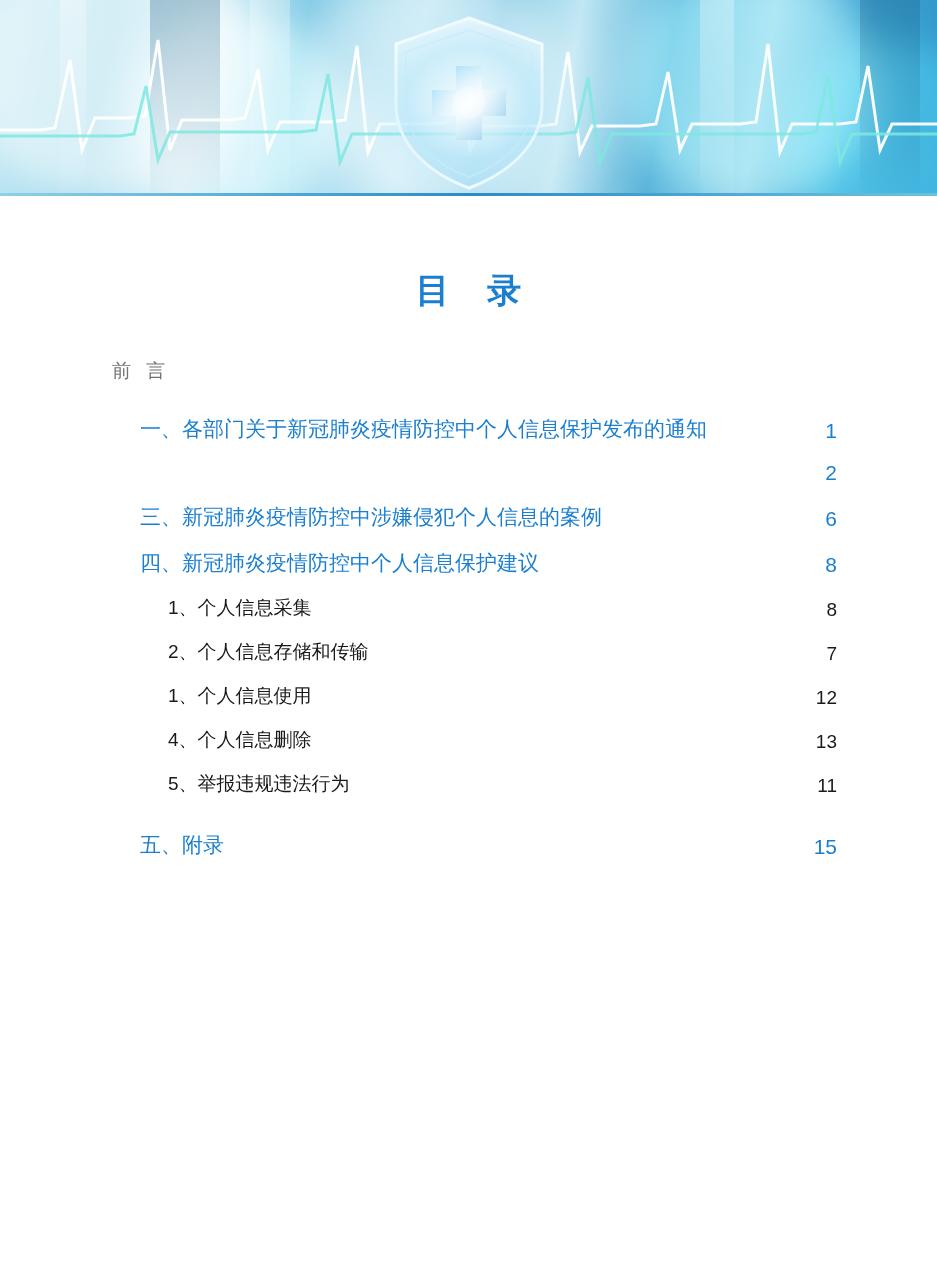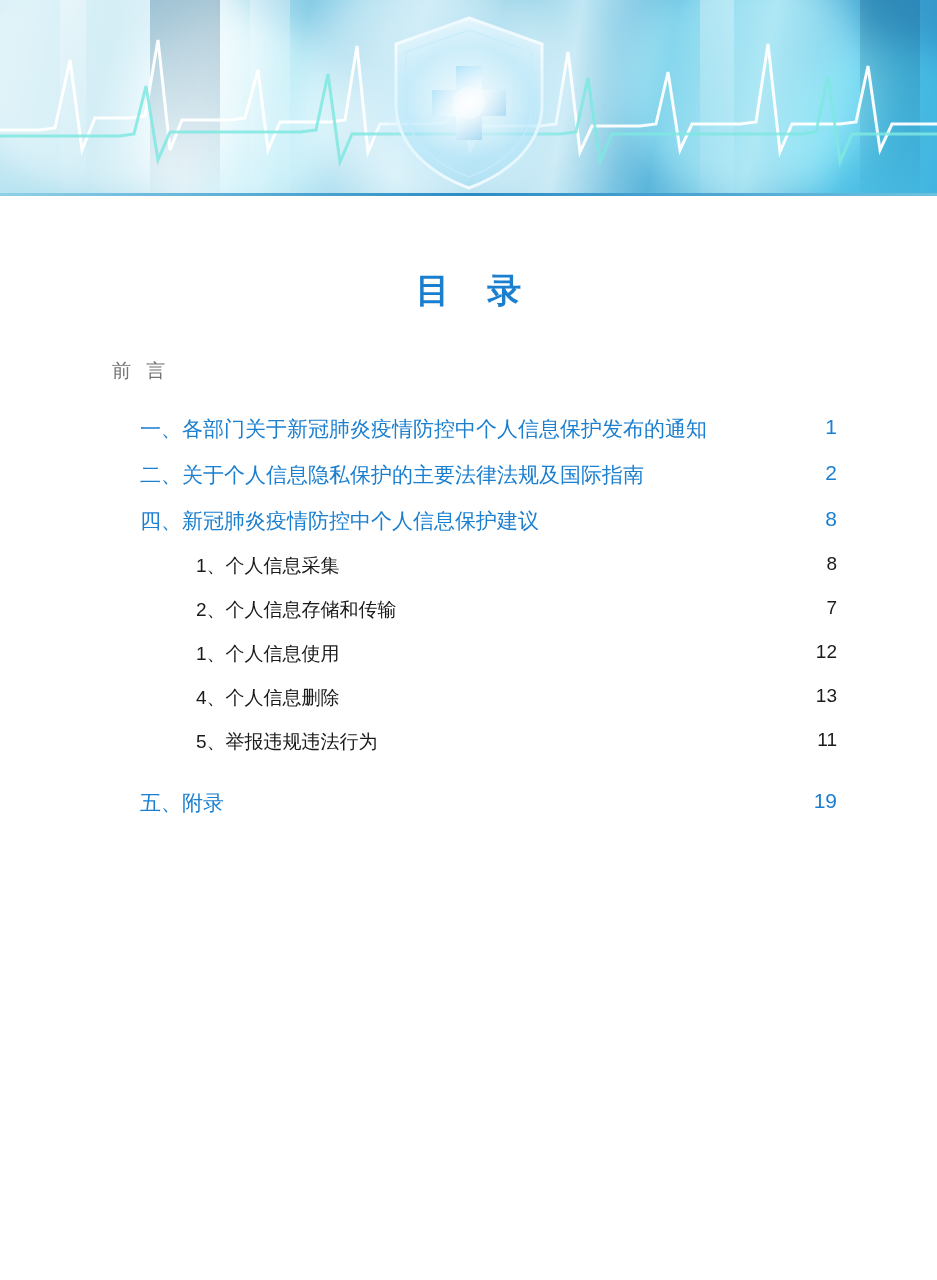--- a/index.html
+++ b/index.html
@@ -100,40 +100,40 @@
     font-size: 19px;
     letter-spacing: 5px;
   }
 
   .toc {
     margin-top: 22px;
     padding: 0 100px 0 112px;
   }
   .toc-row {
     display: flex;
-    align-items: flex-start;
+    align-items: flex-end;
     color: #1b7fd0;
   }
   .toc-row .label { flex: 0 0 auto; white-space: nowrap; }
   .toc-row .filler { flex: 1 1 auto; }
   .toc-row .page-no { flex: 0 0 auto; text-align: right; }
 
   
   .lvl1 {
     font-size: 21px;
     padding: 9px 0;
     margin-left: 28px;
   }
   .lvl1 .page-no { min-width: 40px; }
 
   
   .lvl2 {
     font-size: 19px;
     padding: 9px 0;
-    margin-left: 84px;
+    margin-left: 56px;
     color: #1a1a1a;
   }
   .lvl2 .page-no { min-width: 40px; color: #1a1a1a; }
 
   .lvl1.last { margin-top: 16px; }
 </style>
 </head>
 <body>
 
 <div class="page">
@@ -193,25 +193,29 @@
 
   <nav class="toc">
 
     <div class="toc-row lvl1">
       <span class="label">一、各部门关于新冠肺炎疫情防控中个人信息保护发布的通知</span>
       <span class="filler"></span>
       <span class="page-no">1</span>
     </div>
 
     <div class="toc-row lvl1">
-      <span class="label">二、关于个人信息隐私保护的主要法律法规及国际指南</span>
       <span class="filler"></span>
       <span class="page-no">2</span>
     </div>
 
+    <div class="toc-row lvl1">
+      <span class="label">三、新冠肺炎疫情防控中涉嫌侵犯个人信息的案例</span>
+      <span class="filler"></span>
+      <span class="page-no">6</span>
+    </div>
 
     <div class="toc-row lvl1">
       <span class="label">四、新冠肺炎疫情防控中个人信息保护建议</span>
       <span class="filler"></span>
       <span class="page-no">8</span>
     </div>
 
     <div class="toc-row lvl2">
       <span class="label">1、个人信息采集</span>
       <span class="filler"></span>
@@ -238,17 +242,17 @@
 
     <div class="toc-row lvl2">
       <span class="label">5、举报违规违法行为</span>
       <span class="filler"></span>
       <span class="page-no">11</span>
     </div>
 
     <div class="toc-row lvl1 last">
       <span class="label">五、附录</span>
       <span class="filler"></span>
-      <span class="page-no">19</span>
+      <span class="page-no">15</span>
     </div>
 
   </nav>
 </div>
 
 </body></html>

